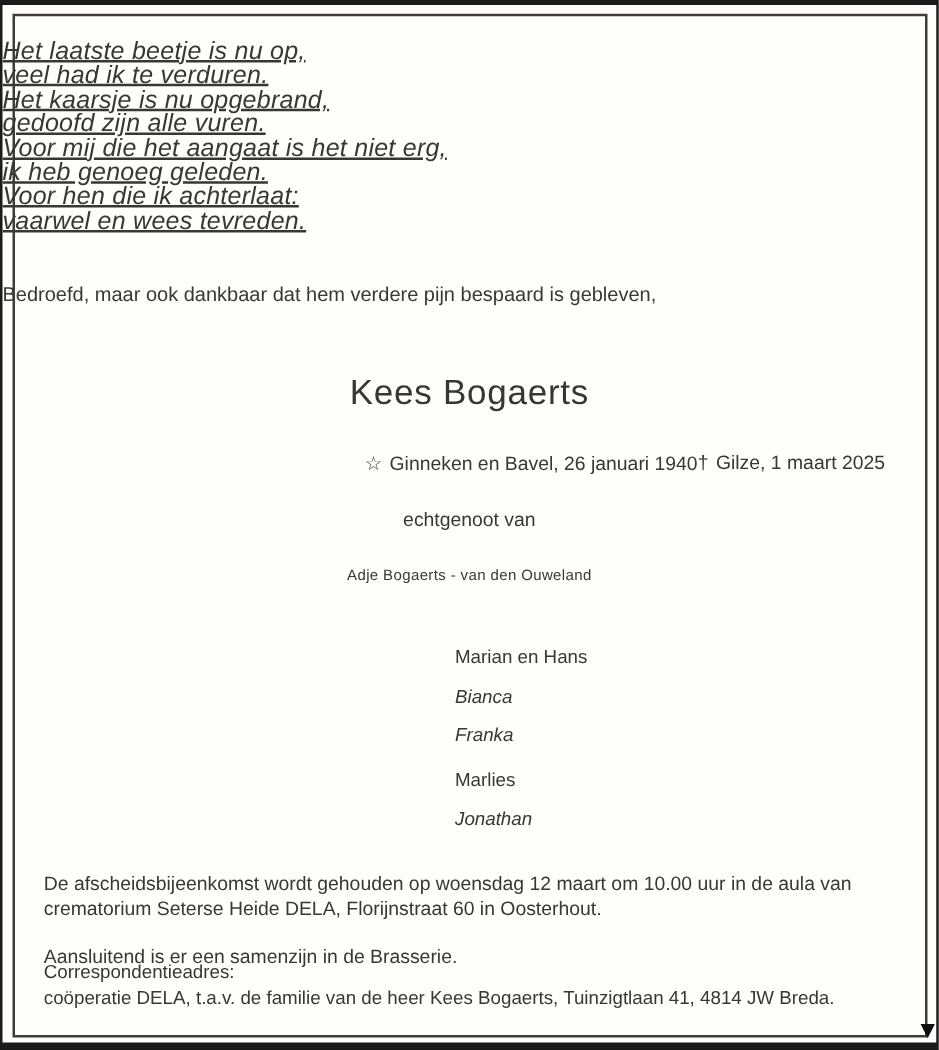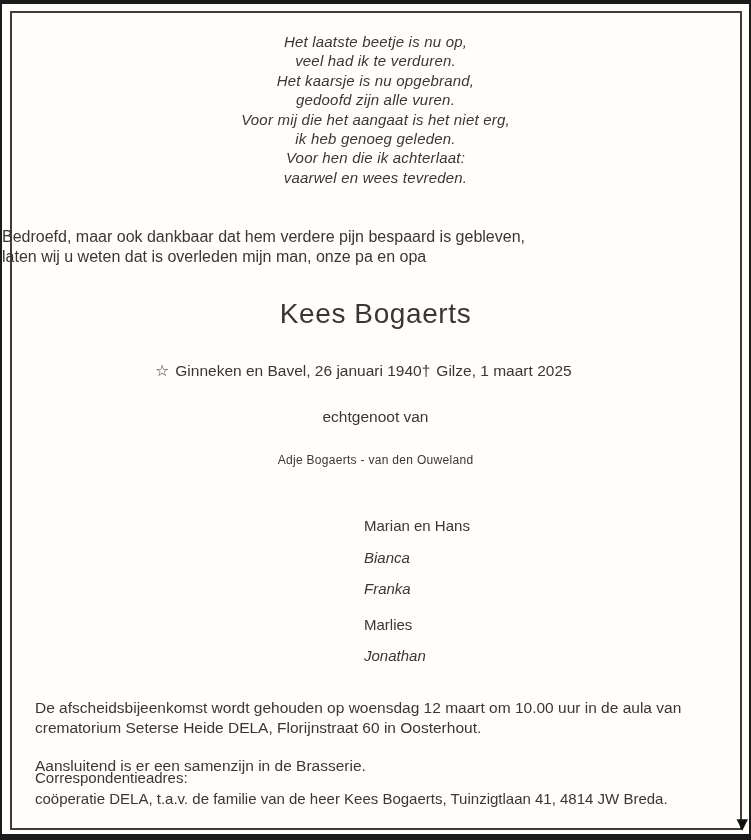--- a/index.html
+++ b/index.html
@@ -16,44 +16,45 @@
   .doc-border {
     position: absolute;
     left: 8px; top: 7px; right: 7px; bottom: 4px;
     border: 2px solid #403d39;
     pointer-events: none;
   }
   .abs { position: absolute; left: 0; right: 0; }
 
   .poem {
     top: 28px;
-    text-align: center;
+    text-align: left;
     font-style: italic;
-    font-size: 15px;
+    font-size: 20px;
     line-height: 19.4px;
     letter-spacing: 0.2px;
+    text-decoration: underline;
   }
   .announcement {
     top: 223px;
     text-align: left;
     font-size: 16px;
     line-height: 20px;
   }
   .name-title {
     top: 294px;
     text-align: center;
     font-size: 28px;
     font-weight: 400;
     letter-spacing: 0.6px;
   }
   .dates-row {
     top: 358px;
     left: 17px; right: 41px;
     display: flex;
-    justify-content: center;
+    justify-content: flex-end;
     font-size: 15.5px;
   }
   .dates-row .sym { margin-right: 6px; }
   .relation {
     top: 404px;
     text-align: center;
     font-size: 15.5px;
   }
   .spouse {
     top: 449px;
@@ -112,21 +113,20 @@
   <div>Het kaarsje is nu opgebrand,</div>
   <div>gedoofd zijn alle vuren.</div>
   <div>Voor mij die het aangaat is het niet erg,</div>
   <div>ik heb genoeg geleden.</div>
   <div>Voor hen die ik achterlaat:</div>
   <div>vaarwel en wees tevreden.</div>
 </div>
 
 <div class="abs announcement">
   <div>Bedroefd, maar ook dankbaar dat hem verdere pijn bespaard is gebleven,</div>
-  <div>laten wij u weten dat is overleden mijn man, onze pa en opa</div>
 </div>
 
 <div class="abs name-title">Kees Bogaerts</div>
 
 <div class="abs dates-row">
   <div>
     <span class="sym">☆</span><span>Ginneken en Bavel, 26 januari 1940</span>
   </div>
   <div>
     <span class="sym">†</span><span>Gilze, 1 maart 2025</span>

